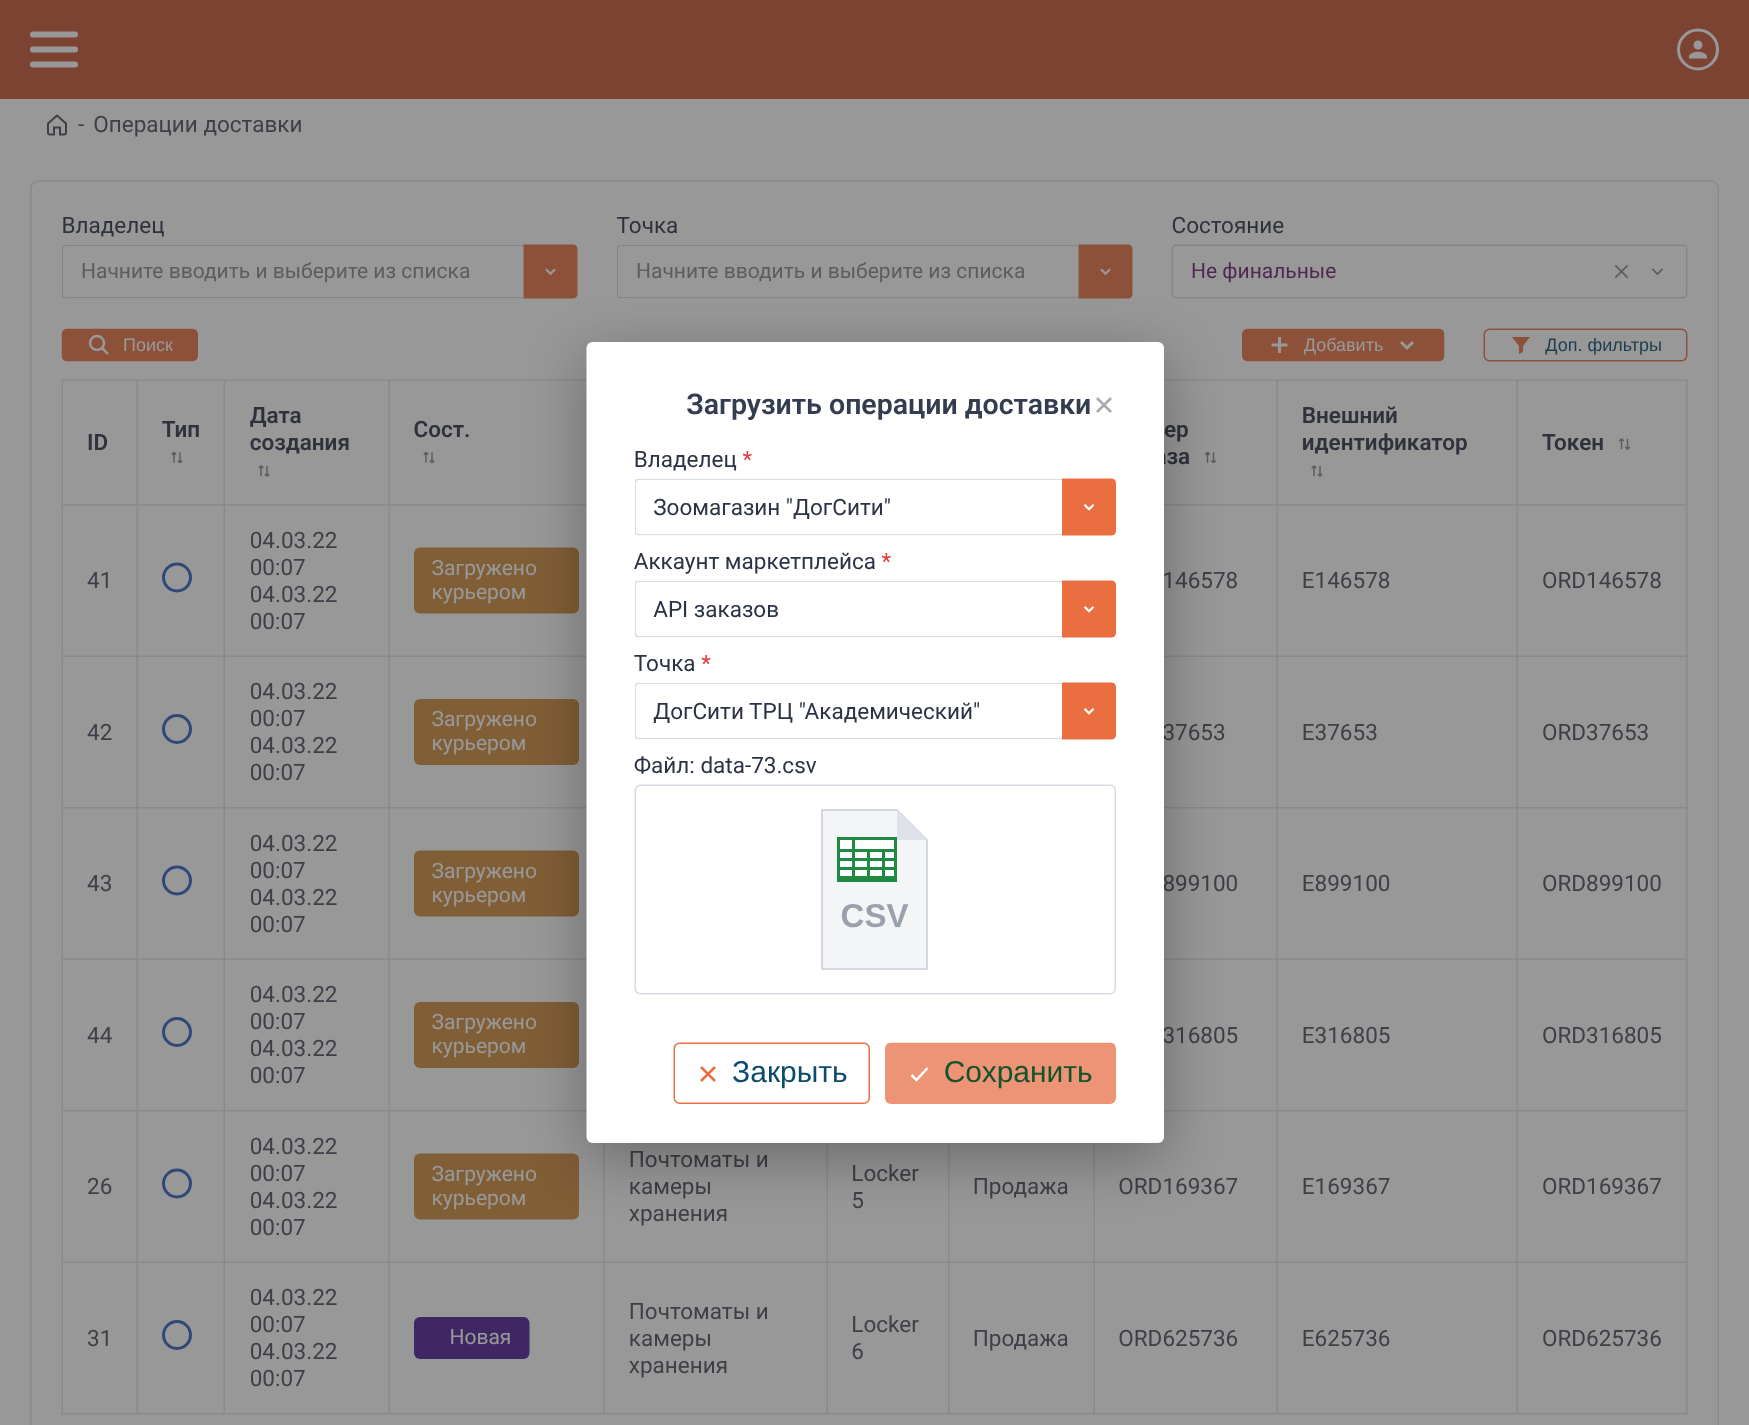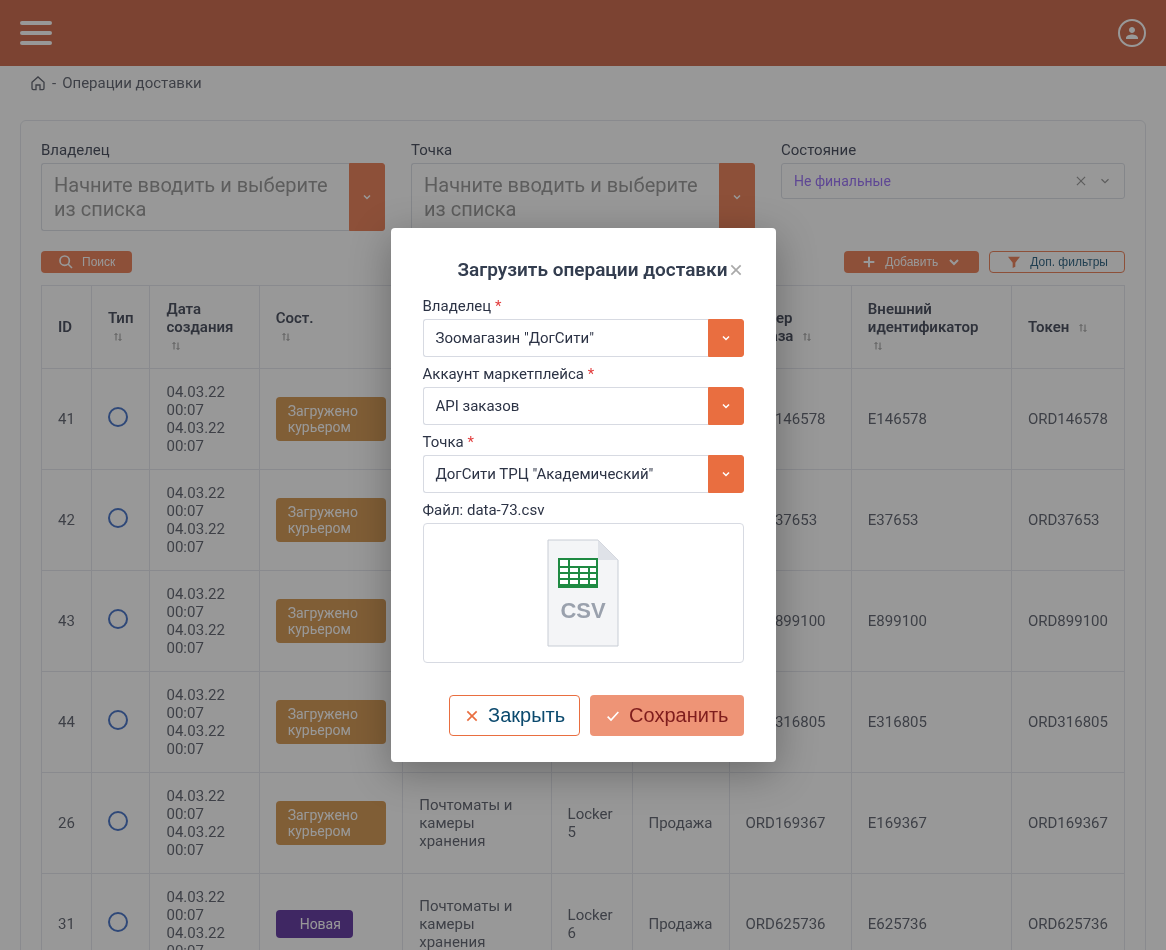--- a/index.html
+++ b/index.html
@@ -18,38 +18,38 @@
 
 
 .content { padding: 20px 20px; }
 .card { background: #fff; border: 1px solid #e0e3ea; border-radius: 6px; padding: 20px; }
 
 
 .filters { display: flex; gap: 26px; margin-bottom: 20px; }
 .filter-group { flex: 1; }
 .filter-label { font-size: 15px; color: #2c3345; margin-bottom: 4px; }
 .select-wrap { display: flex; }
-.select-input { flex: 1; border: 1px solid #d7dae2; border-right: none; border-radius: 3px 0 0 3px; padding: 9px 12px; font-size: 20px; color: #888; background: #fff; }
+.select-input { flex: 1; border: 1px solid #d7dae2; border-right: none; border-radius: 3px 0 0 3px; padding: 9px 12px; font-size: 14px; color: #888; background: #fff; }
 .select-btn { width: 36px; border: 1px solid #d7dae2; border-radius: 0 3px 3px 0; background: #fff; display: flex; align-items: center; justify-content: center; }
 .select-btn.orange { background: #e96e40; border-color: #e96e40; }
 .select-btn svg { width: 12px; height: 12px; }
 .select-btn.orange svg { stroke: #fff; }
 .select-btn svg { stroke: #888; }
 .state-select { display: flex; align-items: center; border: 1px solid #d7dae2; border-radius: 3px; padding: 9px 12px; }
-.state-select .val { flex: 1; color: #8b5cf6; }
+.state-select .val { flex: 1; color: #701a75; }
 .state-select .clear { width: 14px; height: 14px; margin-right: 10px; cursor: pointer; }
 .state-select .chev { width: 14px; height: 14px; cursor: pointer; }
 
 
 .actions-row { display: flex; justify-content: space-between; margin-bottom: 12px; }
 .btn { display: inline-flex; align-items: center; gap: 8px; padding: 2px 16px; border-radius: 4px; font-size: 12px; cursor: pointer; border: 1px solid transparent; }
 .btn-orange { background: #e96e40; color: #fff; }
 .btn-outline { background: #fff; color: #0c4a6e; border-color: #e96e40; }
 .btn svg { width: 16px; height: 16px; }
-.right-actions { display: flex; gap: 10px; }
+.right-actions { display: flex; gap: 26px; }
 
 
 table { width: 100%; border-collapse: collapse; border: 1px solid #e0e3ea; }
 th, td { border: 1px solid #e0e3ea; padding: 14px 16px; text-align: left; vertical-align: middle; }
 th { font-weight: 600; font-size: 15px; color: #2c3345; }
 td { font-size: 15px; color: #4a4f5c; }
 .sort-icon { display: inline-block; width: 12px; height: 16px; vertical-align: middle; margin-left: 4px; }
 .type-circle { width: 20px; height: 20px; border: 2.5px solid #2c5fbf; border-radius: 50%; display: inline-block; }
 .badge { display: inline-block; padding: 6px 12px; border-radius: 4px; color: #fff; font-size: 14px; }
 .badge-orange { background: #cf8a3b; }
@@ -64,21 +64,21 @@
 .modal-body { padding: 0 32px 20px; }
 .form-group { margin-bottom: 8px; }
 .form-label { font-size: 15px; color: #2c3345; margin-bottom: 4px; display: block; }
 .req { color: #e23c3c; }
 .form-select { display: flex; }
 .form-select-val { flex: 1; border: 1px solid #d7dae2; border-right: none; border-radius: 3px 0 0 3px; padding: 9px 12px; font-size: 15px; color: #2c3345; background: #fff; }
 .file-box { border: 1px solid #d7dae2; border-radius: 4px; padding: 14px; display: flex; justify-content: center; }
 .file-icon { width: 90px; height: 110px; }
 .modal-footer { display: flex; justify-content: flex-end; gap: 10px; padding: 4px 32px 26px; }
 .btn-sm { padding: 8px 14px; font-size: 20px; }
-.btn-save { background: #ee9476; color: #7f1d1d; text-align: right; }
+.btn-save { background: #ee9476; color: #14532d; text-align: right; }
 </style>
 </head>
 <body>
 
 <div class="header">
   <div class="hamburger">
     <span></span>
       <span></span>
       <span></span>
   </div>

